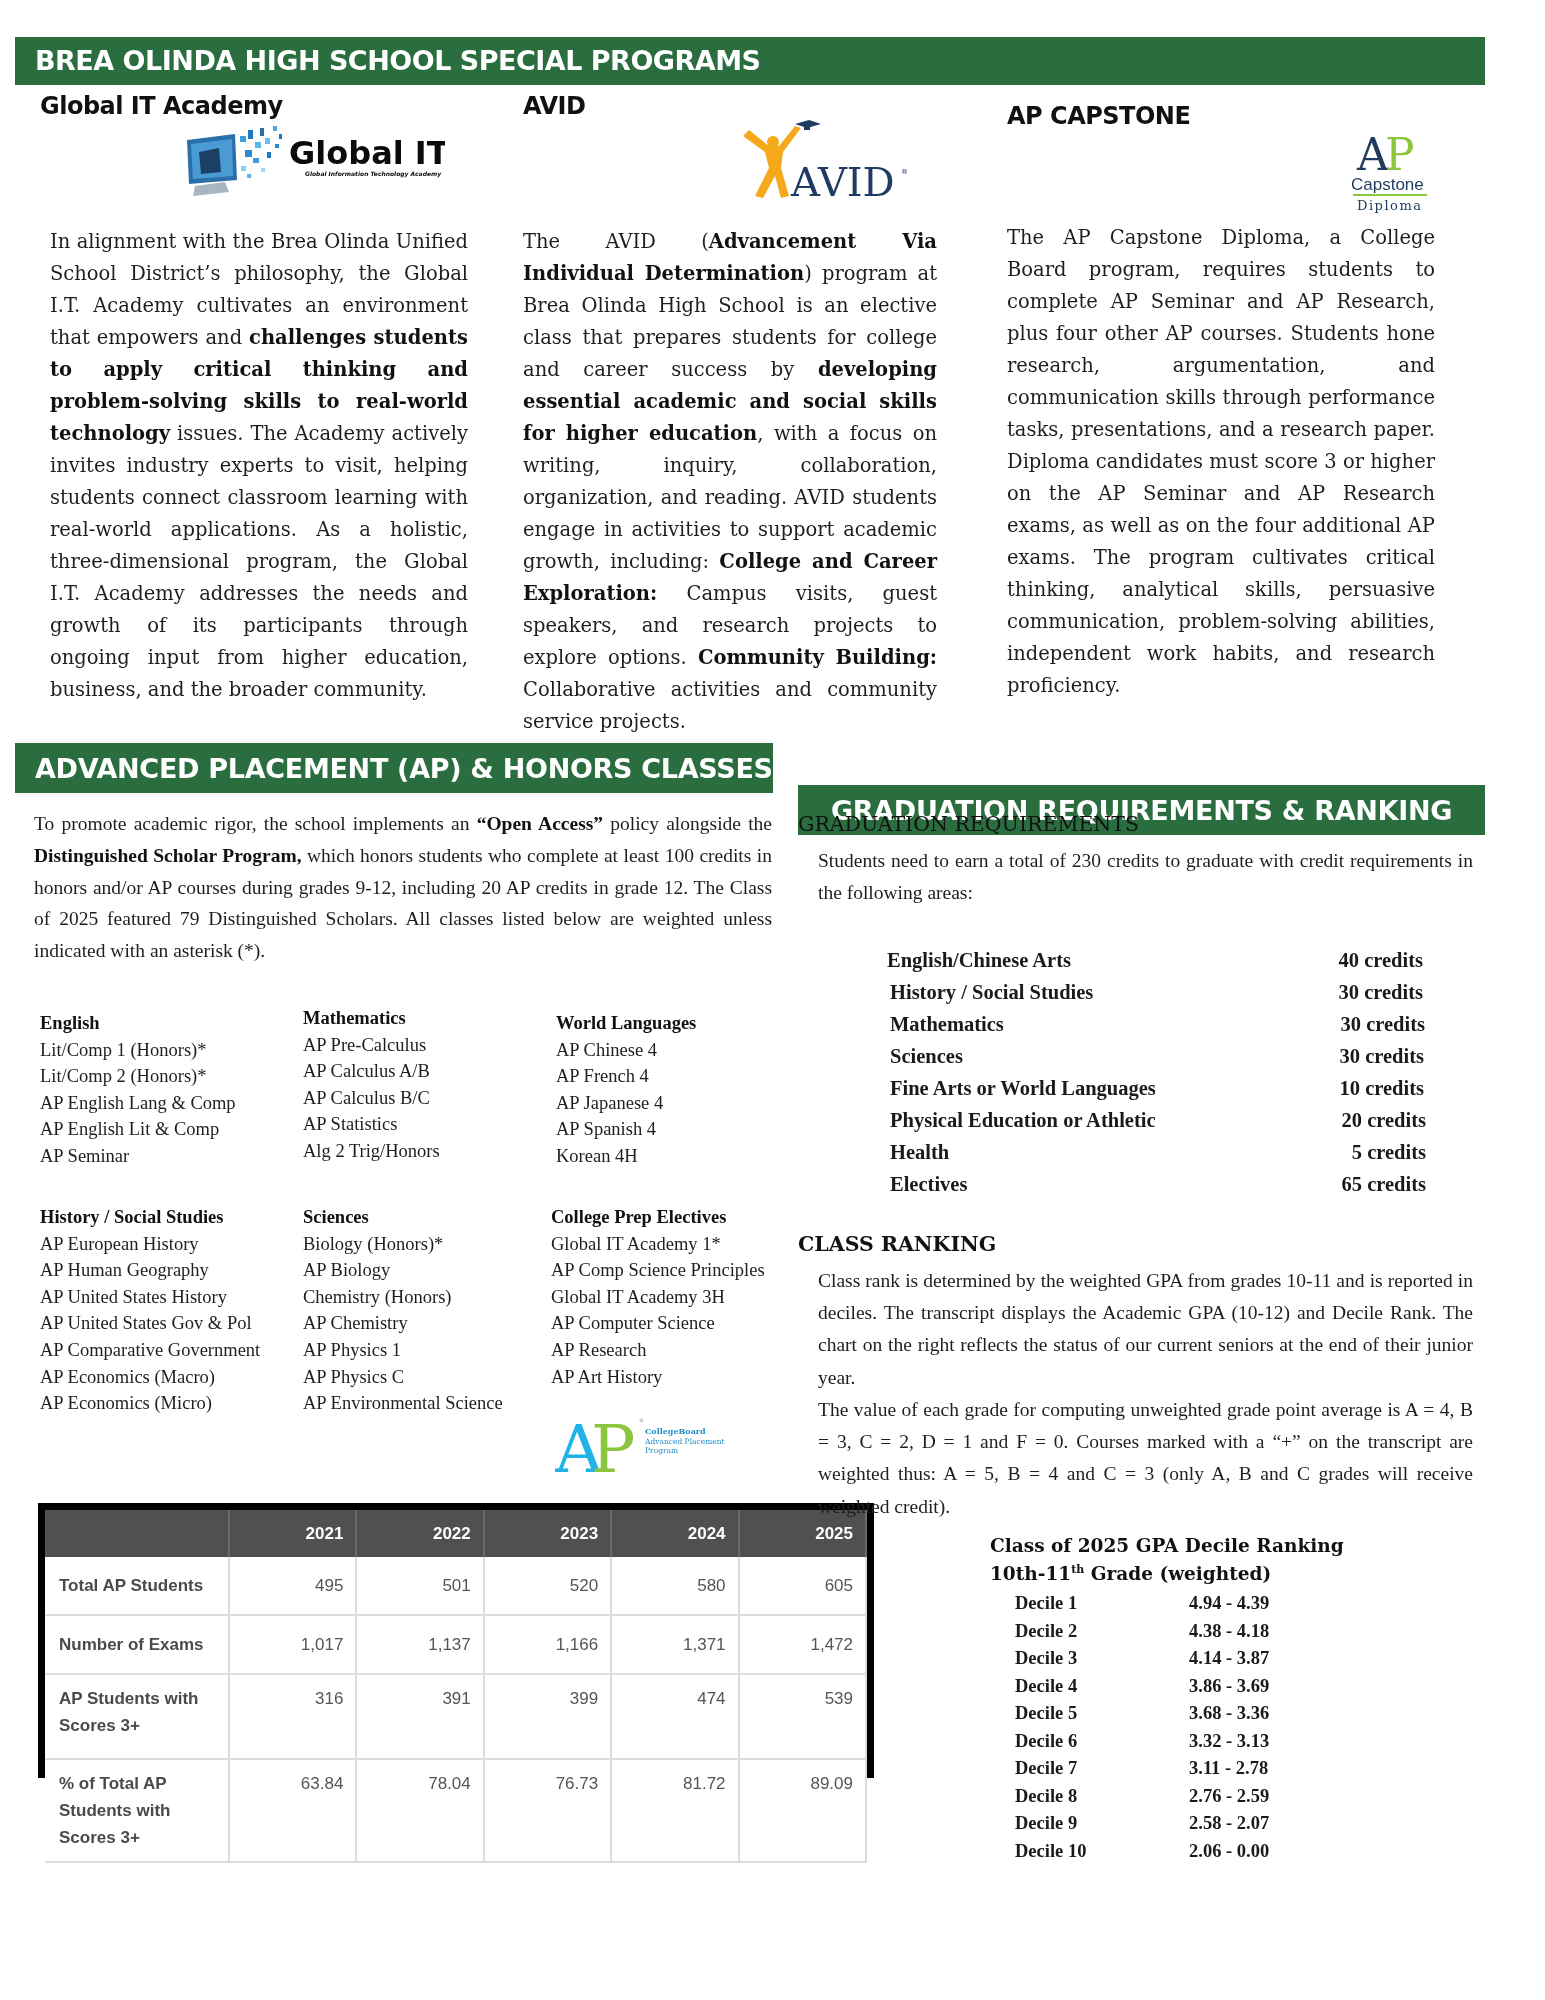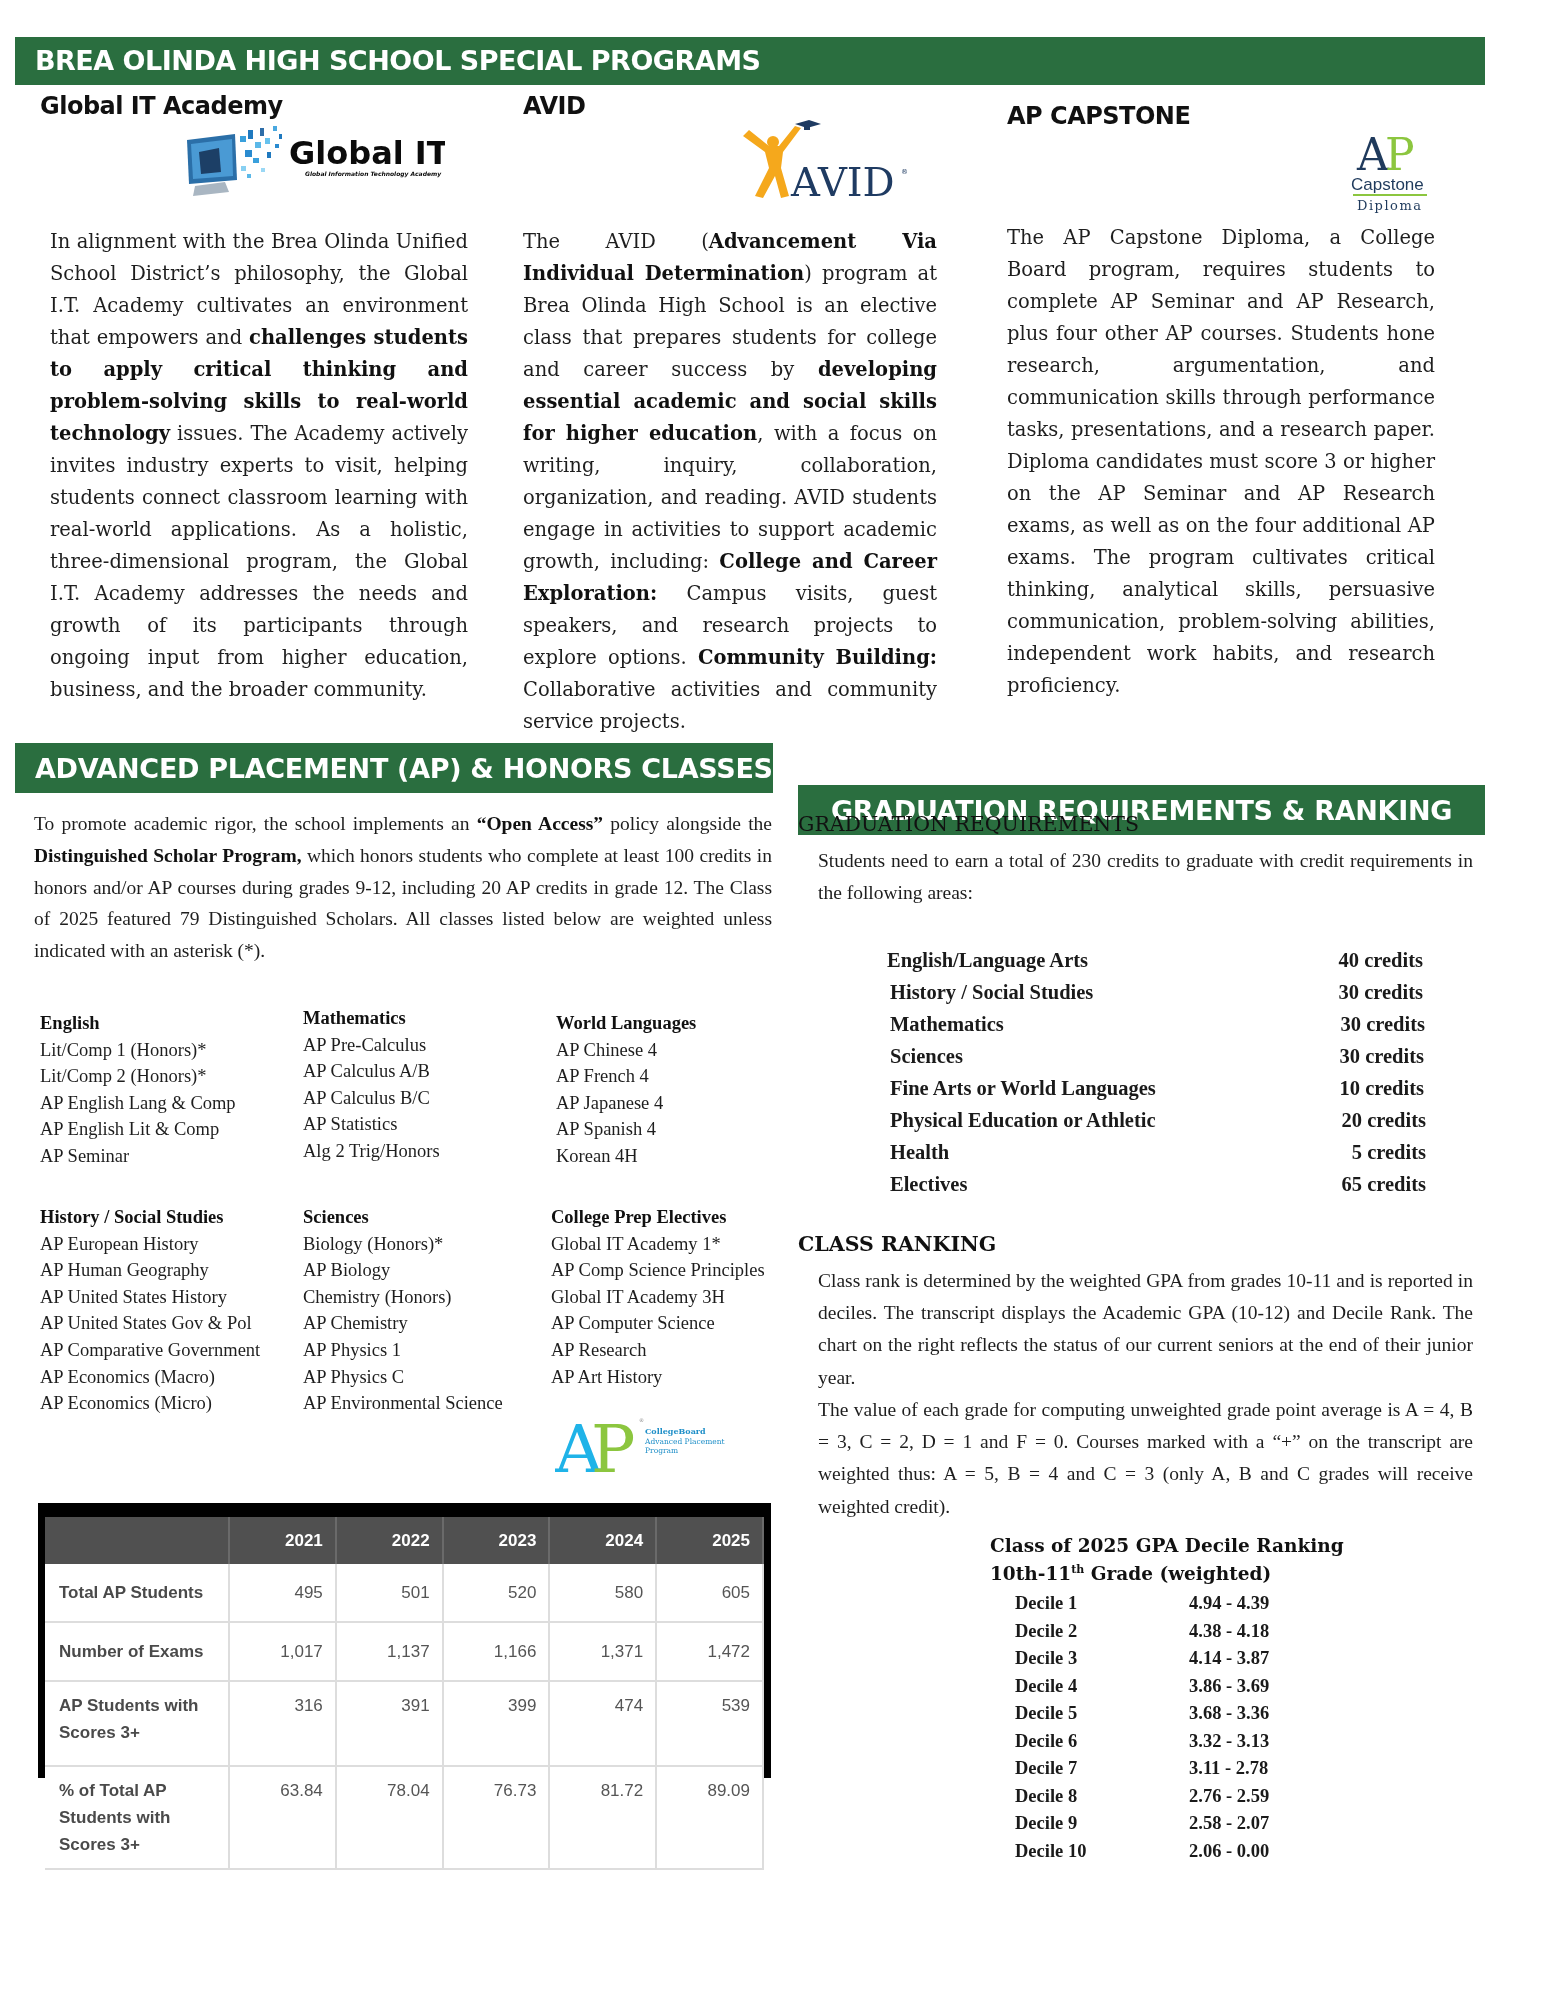--- a/index.html
+++ b/index.html
@@ -28,21 +28,21 @@
   #logo-global { left: 185px; top: 122px; width: 260px; height: 80px; }
   #logo-avid { left: 735px; top: 118px; width: 185px; height: 85px; }
   #logo-capstone { left: 1345px; top: 128px; width: 90px; height: 85px; }
   #logo-ap { left: 555px; top: 1410px; width: 200px; height: 75px; }
 
   .course-col { position: absolute; font-size: 18.5px; line-height: 26.6px; font-family: "Liberation Serif", "DejaVu Serif", serif; color: #1e1e1e; }
   .course-col .hd { font-weight: bold; color: #111; }
   .course-col div { white-space: nowrap; }
 
   
-  #ap-table-frame { position: absolute; left: 38px; top: 1503px; width: 733px; height: 275px; background: #000; padding: 14px 7px 7px 7px; }
+  #ap-table-frame { position: absolute; left: 38px; top: 1503px; width: 836px; height: 275px; background: #000; padding: 7px 7px 7px 7px; }
   #ap-table { width: 100%; height: 100%; border-collapse: collapse; background: #fff; font-family: "Liberation Sans", "DejaVu Sans", sans-serif; font-size: 17px; color: #555; table-layout: fixed; }
   #ap-table th { background: #505050; color: #fff; font-weight: bold; text-align: right; padding: 0 12px; height: 47px; border-right: 2px solid #6a6a6a; font-size: 17px; }
   #ap-table th:first-child { width: 184px; }
   #ap-table td { border-right: 2px solid #ddd; border-bottom: 2px solid #ddd; text-align: right; vertical-align: top; padding: 10px 12px; line-height: 27px; }
   #ap-table td.label { text-align: left; font-weight: bold; color: #4a4a4a; padding-left: 14px; }
   #ap-table tr.r1 td { height: 58px; vertical-align: middle; padding-top: 0; padding-bottom: 0; }
   #ap-table tr.r2 td { height: 59px; vertical-align: middle; padding-top: 0; padding-bottom: 0; }
   #ap-table tr.r3 td { height: 85px; }
 
   
@@ -236,21 +236,21 @@
 </div>
 
 <div id="banner-grad" class="banner">
   <span>GRADUATION REQUIREMENTS &amp; RANKING</span>
 </div>
 
 <div class="center-head" style="left:798px; width:687px; top:812px;">GRADUATION REQUIREMENTS</div>
 <div class="para" style="left:818px; top:845px; width:655px; font-size:19.5px; line-height:32px; font-family:'Liberation Serif','DejaVu Serif',serif;">Students need to earn a total of 230 credits to graduate with credit requirements in the following areas:</div>
 
 <div id="req-list">
-    <div class="req-row" style="left: 887px; top: 945px;">English/Language Arts</div>
+    <div class="req-row" style="left: 887px; top: 945px;">English/Chinese Arts</div>
     <div class="req-row" style="right: 122px; top: 945px;">40 credits</div>
     <div class="req-row" style="left: 890px; top: 977px;">History / Social Studies</div>
     <div class="req-row" style="right: 122px; top: 977px;">30 credits</div>
     <div class="req-row" style="left: 890px; top: 1009px;">Mathematics</div>
     <div class="req-row" style="right: 120px; top: 1009px;">30 credits</div>
     <div class="req-row" style="left: 890px; top: 1041px;">Sciences</div>
     <div class="req-row" style="right: 121px; top: 1041px;">30 credits</div>
     <div class="req-row" style="left: 890px; top: 1073px;">Fine Arts or World Languages</div>
     <div class="req-row" style="right: 121px; top: 1073px;">10 credits</div>
     <div class="req-row" style="left: 890px; top: 1105px;">Physical Education or Athletic</div>

